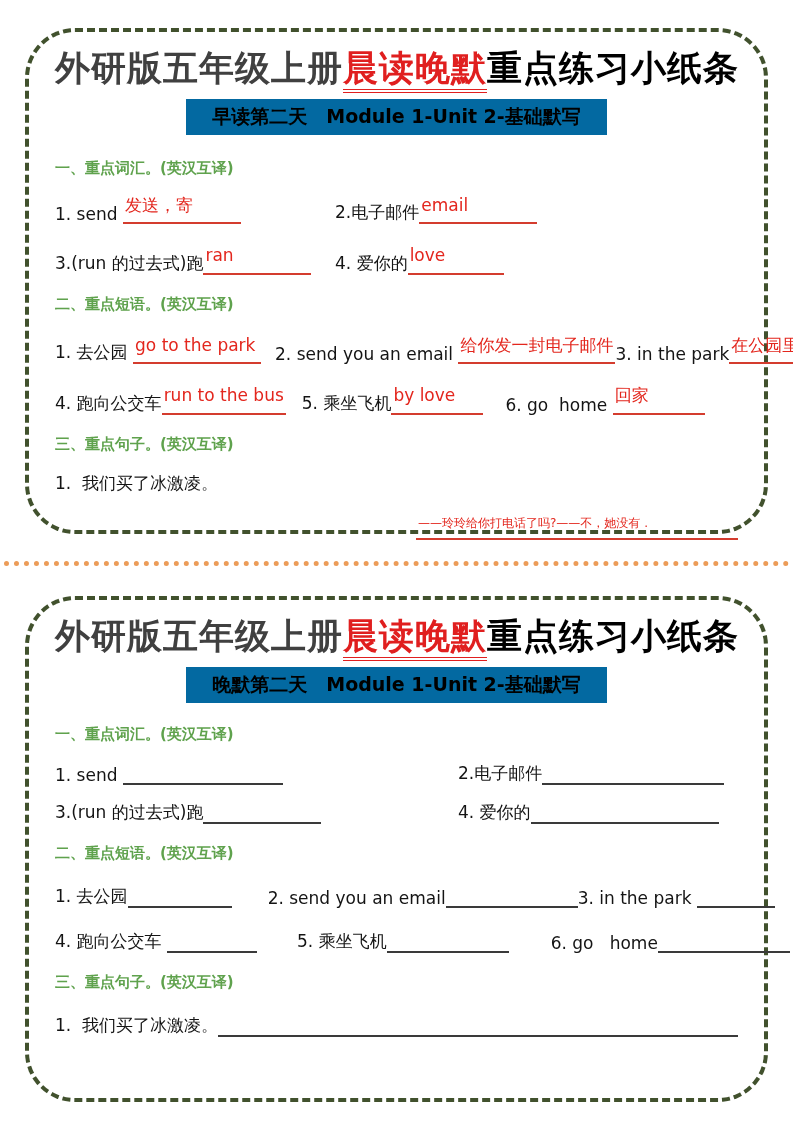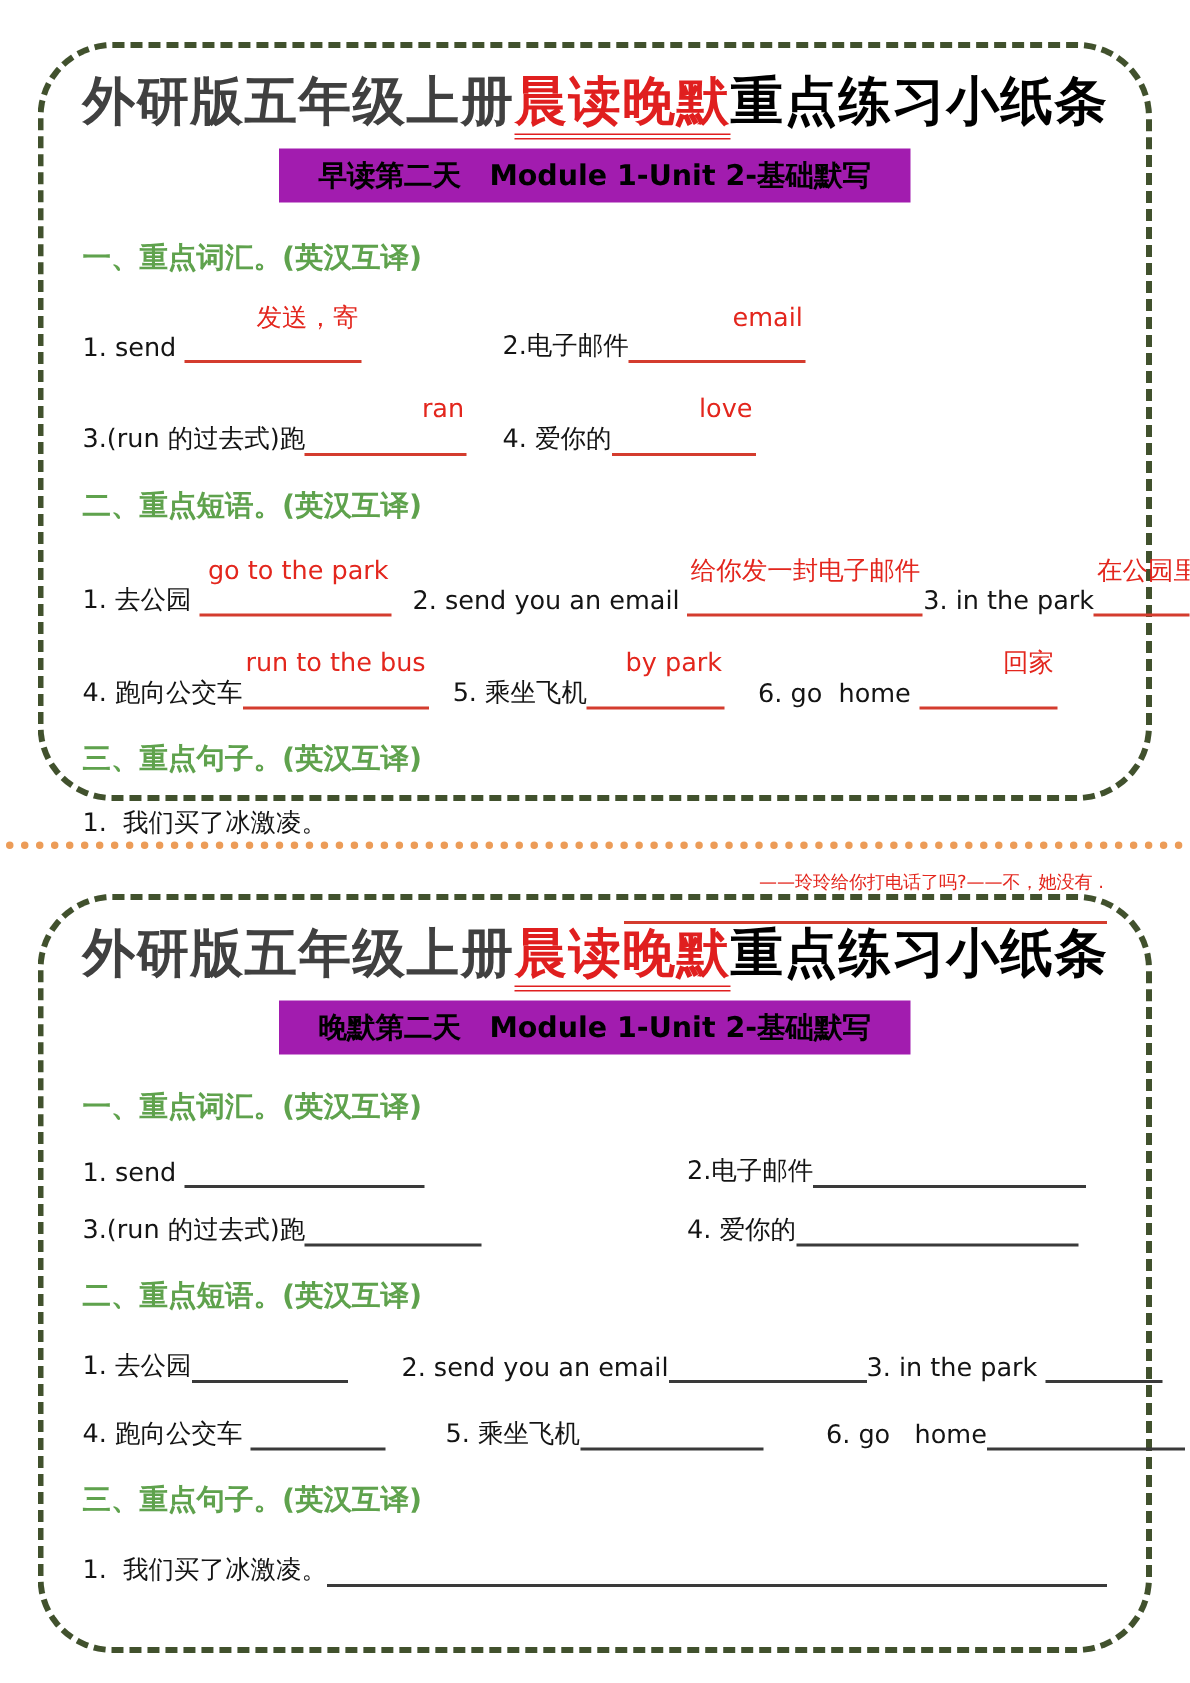--- a/index.html
+++ b/index.html
@@ -21,43 +21,43 @@
   }
   .title{
     margin:0;text-align:center;white-space:nowrap;
     font-family:"DejaVu Serif","Liberation Serif",serif;
     font-weight:bold;font-size:35px;line-height:1.25;letter-spacing:1px;
   }
   .t-blue{color:#404040;}
   .t-red{color:#e01f1f;border-bottom:4px double #e01f1f;padding-bottom:1px;}
   .t-black{color:#000;}
   .subtitle{
-    width:fit-content;margin:9px auto 0 auto;background:#a21caf;
+    width:fit-content;margin:9px auto 0 auto;background:#0369a1;
     padding:5px 26px;font-weight:bold;font-size:19px;color:#000;
     white-space:pre-wrap;
   }
   .sec-head{
-    color:#5fa24d;font-weight:bold;font-size:19px;
+    color:#5fa24d;font-weight:bold;font-size:15px;
     margin:20px 0 0 0;white-space:pre-wrap;
   }
   .panel-morning .sec-head.first{margin-top:24px;}
   .panel-evening .sec-head.first{margin-top:22px;}
   .row{display:flex;align-items:flex-end;margin-top:18px;}
   .row.tight{margin-top:16px;}
   .row.wide{margin-top:22px;}
   .item{white-space:nowrap;display:flex;align-items:flex-end;}
   .lbl{white-space:pre;}
   
   .words .item.col1{width:41%;}
   .panel-evening .words .item.col1{width:59%;}
   
   .blank{
-    display:inline-block;box-sizing:border-box;text-align:right;
+    display:inline-block;box-sizing:border-box;text-align:left;
     border-bottom:2px solid #3a3a3a;min-height:19px;line-height:1.15;
-    vertical-align:bottom;padding:0 2px 18px 2px;white-space:nowrap;
+    vertical-align:bottom;padding:0 2px 7px 2px;white-space:nowrap;
   }
   .ans{color:#e3261d;border-bottom-color:#d43c2e;}
   .ml-auto{margin-left:auto;}
   .grow{flex:1 1 auto;}
   .sent .lbl{white-space:pre;}
 </style>
 </head>
 <body>
 
 <section class="panel panel-morning">
@@ -102,21 +102,21 @@
       <span class="blank ans" style="min-width:70px">在公园里</span>
     </div>
   </div>
   <div class="row wide">
     <div class="item">
       <span class="lbl">4. 跑向公交车</span>
       <span class="blank ans" style="min-width:108px">run to the bus</span>
     </div>
     <div class="item" style="margin-left:16px">
       <span class="lbl">5. 乘坐飞机</span>
-      <span class="blank ans" style="min-width:92px">by  park</span>
+      <span class="blank ans" style="min-width:92px">by  love</span>
     </div>
     <div class="item" style="margin-left:22px">
       <span class="lbl">6. go  home </span>
       <span class="blank ans" style="min-width:92px">回家</span>
     </div>
   </div>
 
   <div class="sec-head">三、重点句子。(英汉互译)</div>
   <div class="row sent">
     <span class="lbl">1.  我们买了冰激凌。</span>

